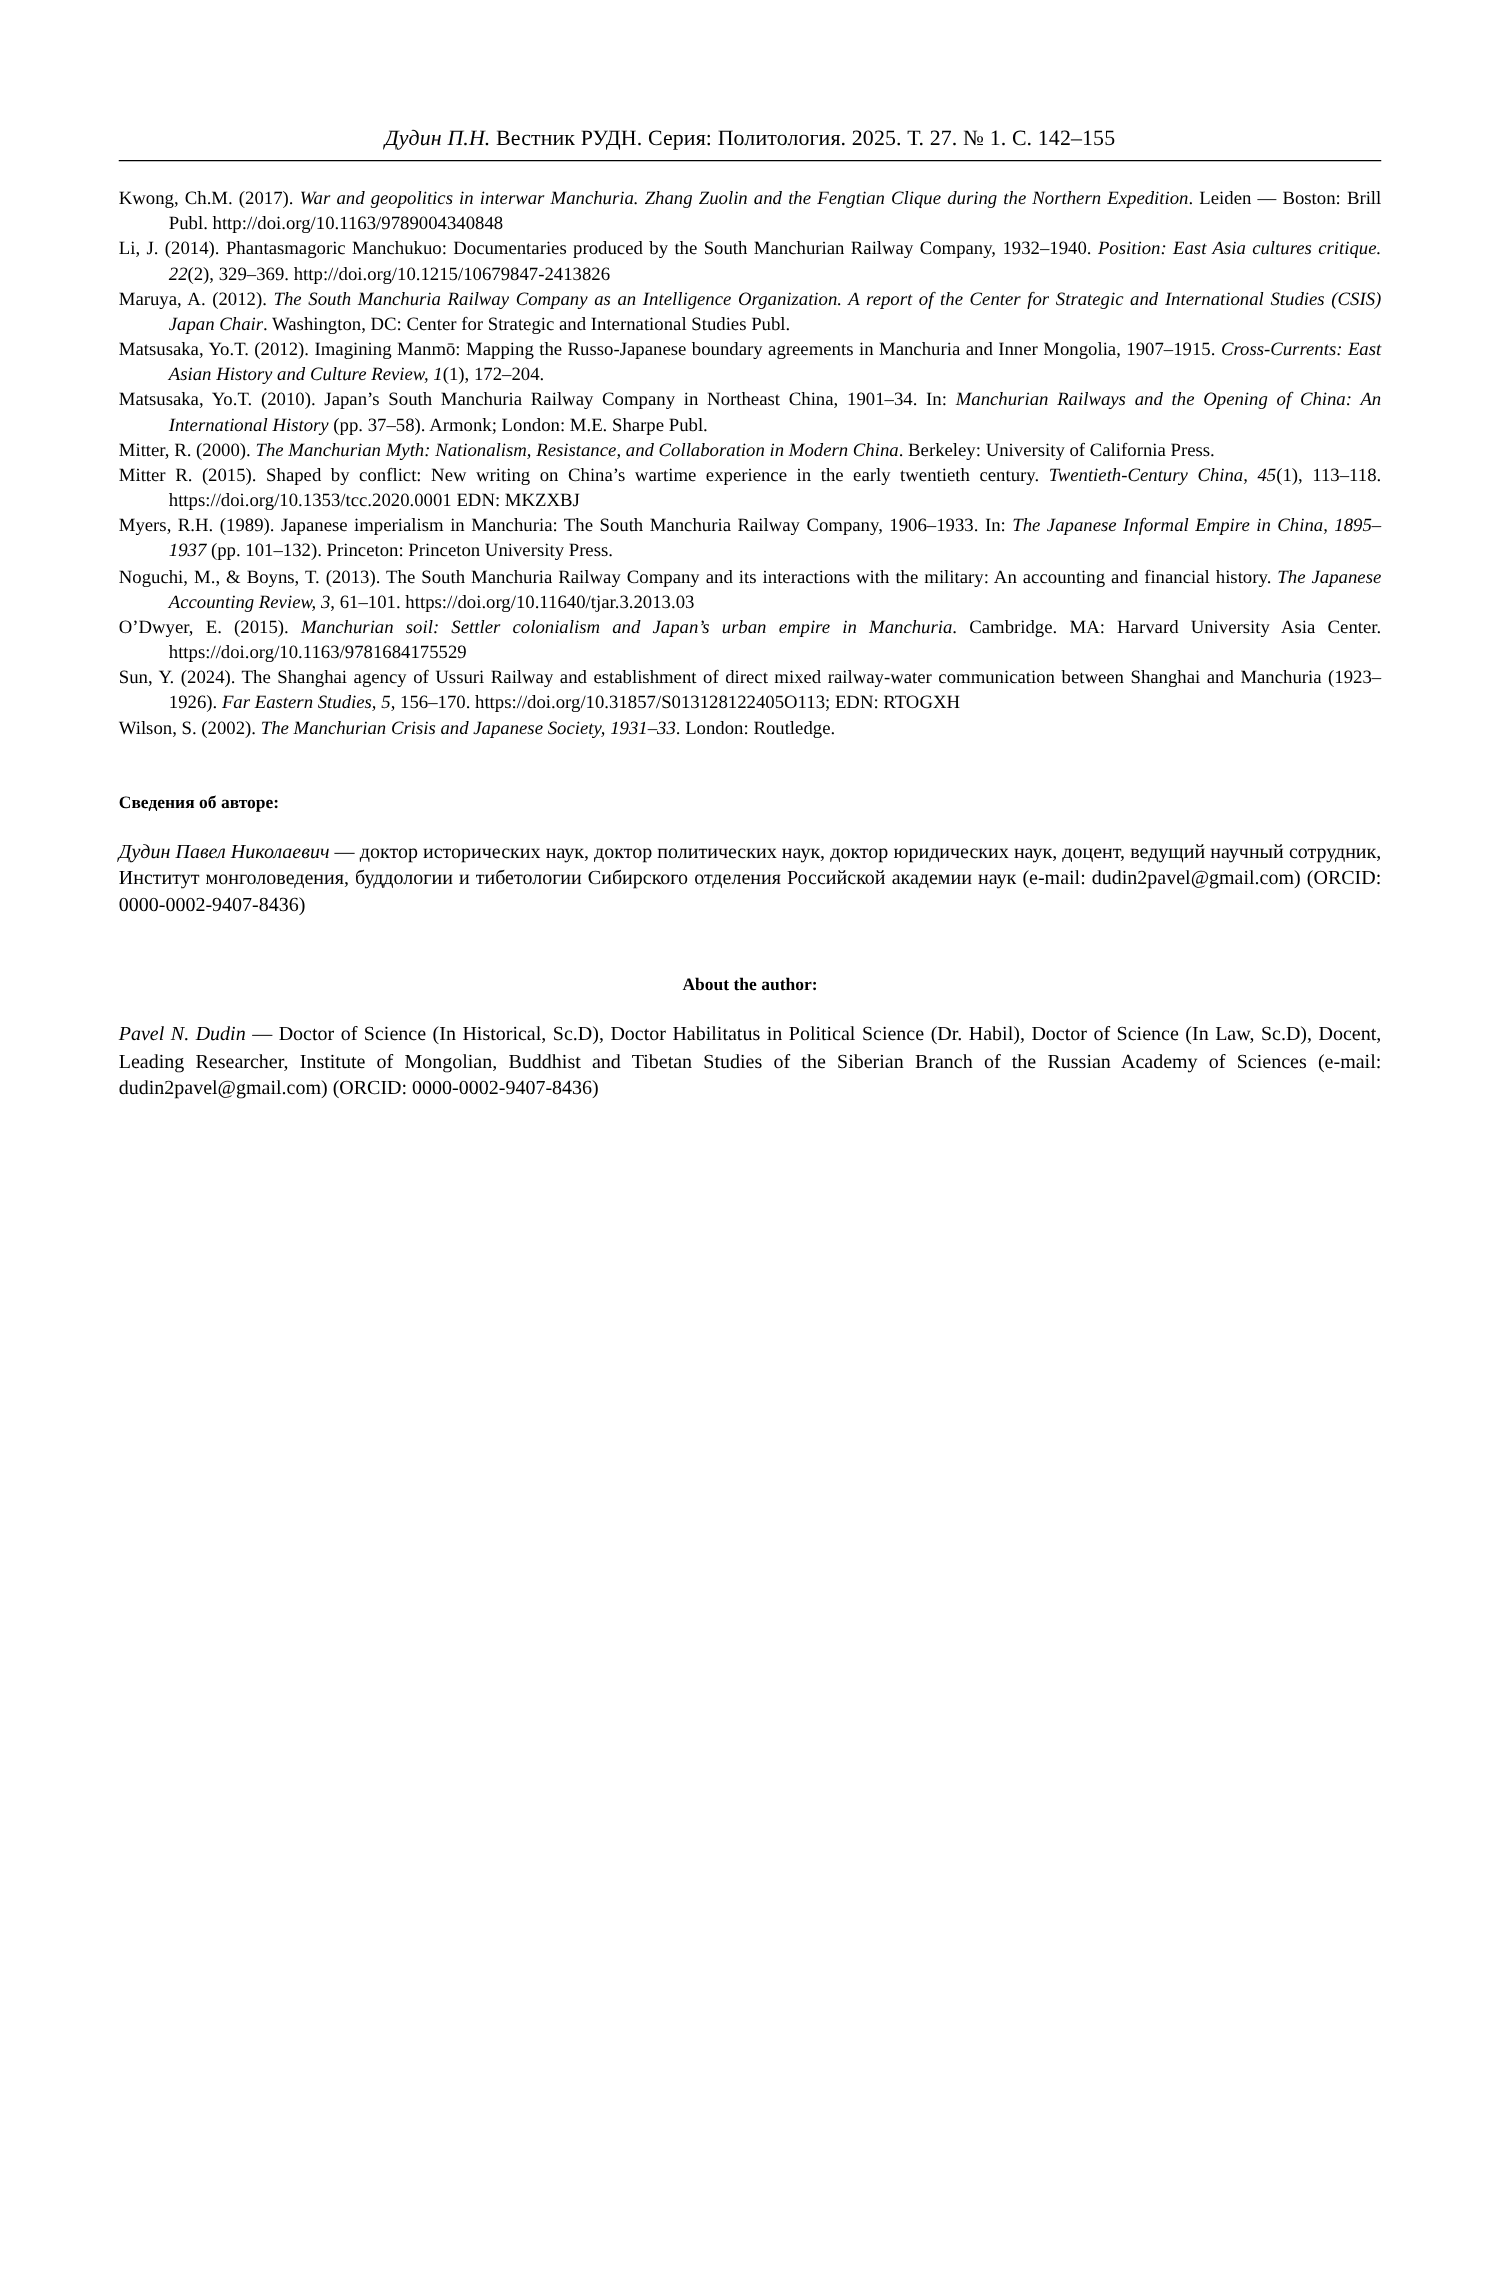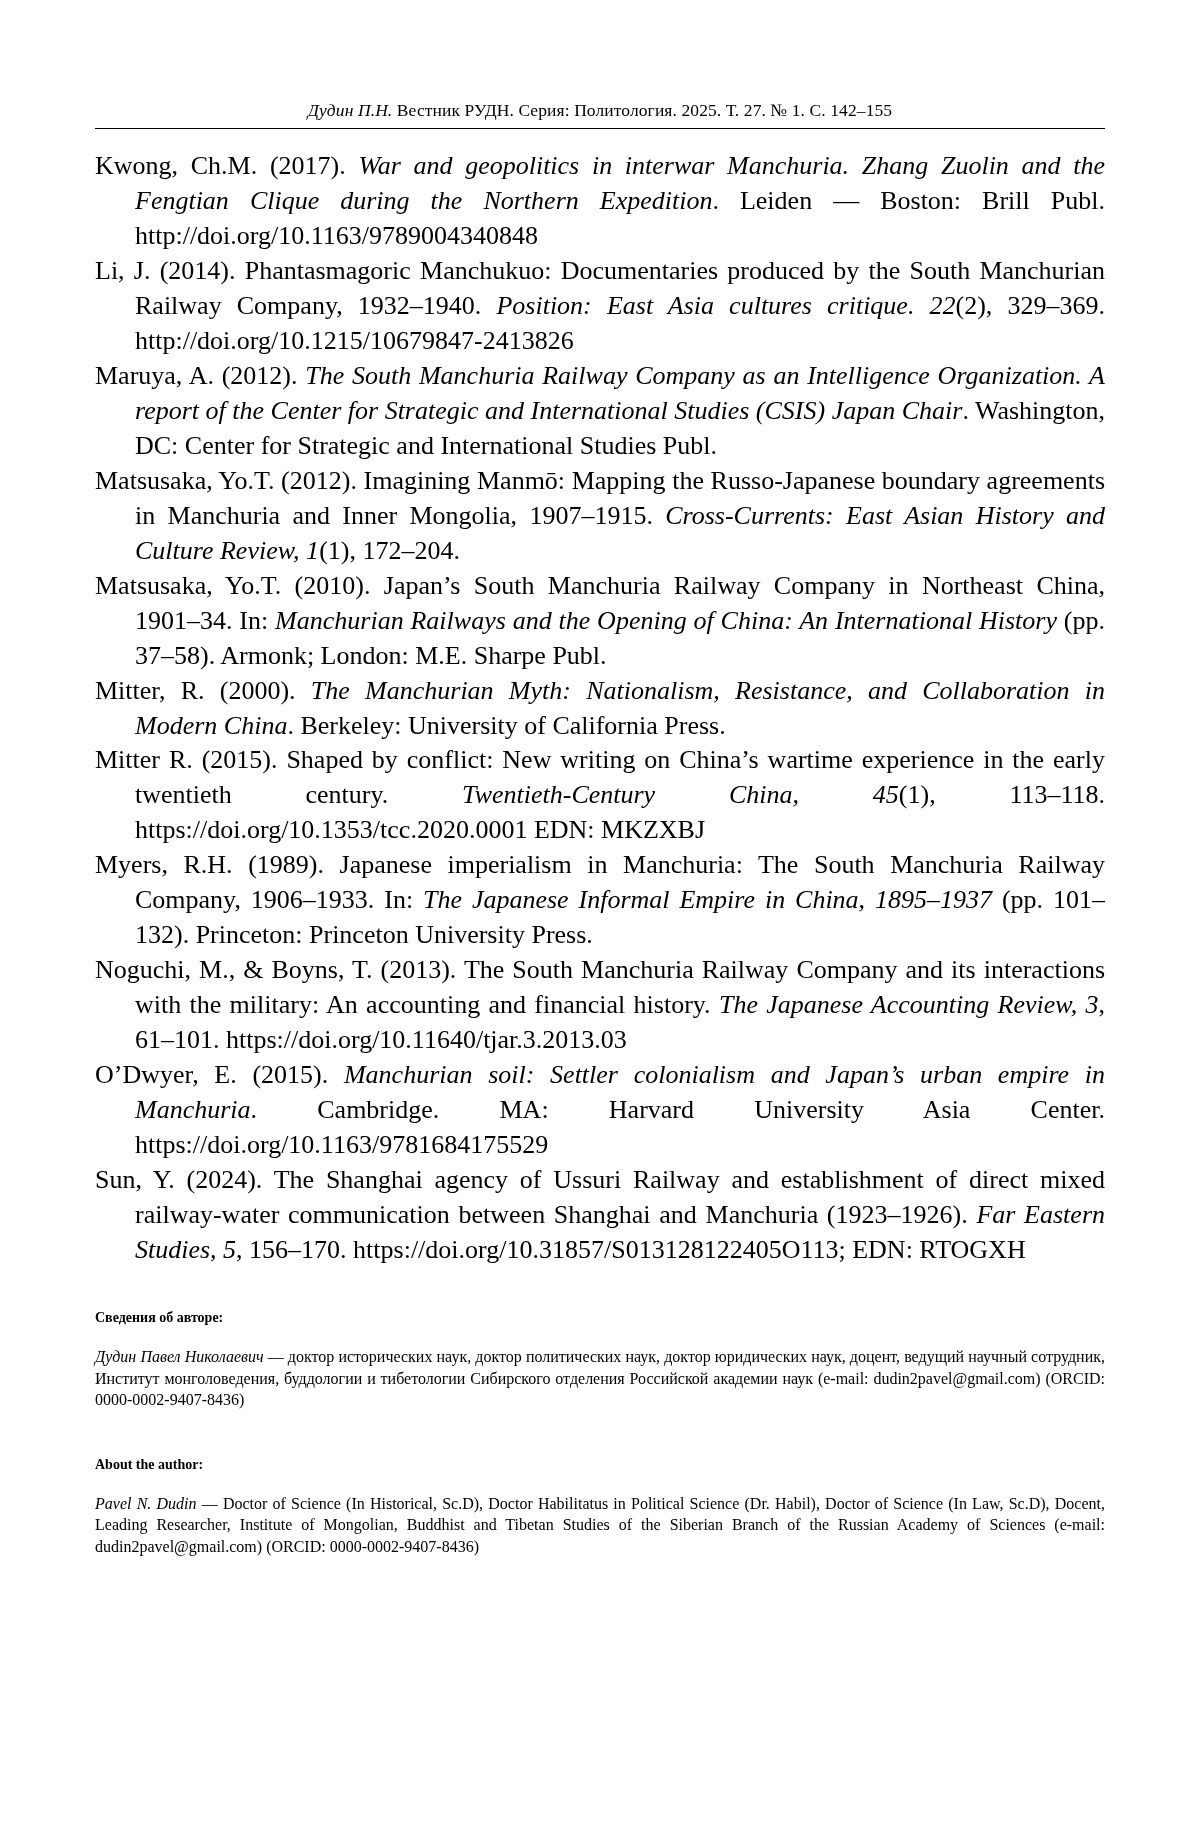--- a/index.html
+++ b/index.html
@@ -37,37 +37,38 @@
   }
   .running-head .ital {
     font-style: italic;
   }
   .ref-list {
     margin: 0;
     padding: 0;
     list-style: none;
   }
   .ref {
-    font-size: 26px;
+    font-size: 15px;
     line-height: 1.345;
     text-align: justify;
     text-justify: inter-word;
     padding-left: 40px;
     text-indent: -40px;
     margin-bottom: 0px;
   }
   .ref i { font-style: italic; }
   .sec-title {
     font-size: 14px;
     font-weight: bold;
     margin-top: 42px;
     margin-bottom: 20px;
   }
   .sec-title.second {
     margin-top: 46px;
+    text-align: center;
   }
   .para {
     font-size: 16px;
     line-height: 1.345;
     text-align: justify;
   }
   .para i { font-style: italic; }
 </style>
 </head>
 <body>
@@ -84,20 +85,21 @@
         <li class="ref"><span>Li, J. (2014). Phantasmagoric Manchukuo: Documentaries produced by the South Manchurian Railway Company, 1932–1940. </span><i>Position: East Asia cultures critique. 22</i><span>(2), 329–369. http://doi.org/10.1215/10679847-2413826</span></li>
         <li class="ref"><span>Maruya, A. (2012). </span><i>The South Manchuria Railway Company as an Intelligence Organization. A report of the Center for Strategic and International Studies (CSIS) Japan Chair</i><span>. Washington, DC: Center for Strategic and International Studies Publ.</span></li>
         <li class="ref"><span>Matsusaka, Yo.T. (2012). Imagining Manmō: Mapping the Russo-Japanese boundary agreements in Manchuria and Inner Mongolia, 1907–1915. </span><i>Cross-Currents: East Asian History and Culture Review, 1</i><span>(1), 172–204.</span></li>
         <li class="ref"><span>Matsusaka, Yo.T. (2010). Japan’s South Manchuria Railway Company in Northeast China, 1901–34. In: </span><i>Manchurian Railways and the Opening of China: An International History</i><span> (pp. 37–58). Armonk; London: M.E. Sharpe Publ.</span></li>
         <li class="ref"><span>Mitter, R. (2000). </span><i>The Manchurian Myth: Nationalism, Resistance, and Collaboration in Modern China</i><span>. Berkeley: University of California Press.</span></li>
         <li class="ref"><span>Mitter R. (2015). Shaped by conflict: New writing on China’s wartime experience in the early twentieth century. </span><i>Twentieth-Century China, 45</i><span>(1), 113–118. https://doi.org/10.1353/tcc.2020.0001 EDN: MKZXBJ</span></li>
         <li class="ref"><span>Myers, R.H. (1989). Japanese imperialism in Manchuria: The South Manchuria Railway Company, 1906–1933. In: </span><i>The Japanese Informal Empire in China, 1895–1937</i><span> (pp. 101–132). Princeton: Princeton University Press.</span></li>
         <li class="ref"><span>Noguchi, M., &amp; Boyns, T. (2013). The South Manchuria Railway Company and its interactions with the military: An accounting and financial history. </span><i>The Japanese Accounting Review, 3</i><span>, 61–101. https://doi.org/10.11640/tjar.3.2013.03</span></li>
         <li class="ref"><span>O’Dwyer, E. (2015). </span><i>Manchurian soil: Settler colonialism and Japan’s urban empire in Manchuria</i><span>. Cambridge. MA: Harvard University Asia Center. https://doi.org/10.1163/9781684175529</span></li>
         <li class="ref"><span>Sun, Y. (2024). The Shanghai agency of Ussuri Railway and establishment of direct mixed railway-water communication between Shanghai and Manchuria (1923–1926). </span><i>Far Eastern Studies, 5</i><span>, 156–170. https://doi.org/10.31857/S013128122405O113; EDN: RTOGXH</span></li>
+        <li class="ref"><span>Wilson, S. (2002). </span><i>The Manchurian Crisis and Japanese Society, 1931–33</i><span>. London: Routledge.</span></li>
       </ul>
 
     <div class="sec-title">Сведения об авторе:</div>
     <div class="para" id="author-ru"><i>Дудин Павел Николаевич</i><span> — доктор исторических наук, доктор политических наук, доктор юридических наук, доцент, ведущий научный сотрудник, Институт монголоведения, буддологии и тибетологии Сибирского отделения Российской академии наук (e-mail: dudin2pavel@gmail.com) (ORCID: 0000-0002-9407-8436)</span></div>
 
     <div class="sec-title second">About the author:</div>
     <div class="para" id="author-en"><i>Pavel N. Dudin</i><span> — Doctor of Science (In Historical, Sc.D), Doctor Habilitatus in Political Science (Dr. Habil), Doctor of Science (In Law, Sc.D), Docent, Leading Researcher, Institute of Mongolian, Buddhist and Tibetan Studies of the Siberian Branch of the Russian Academy of Sciences (e-mail: dudin2pavel@gmail.com) (ORCID: 0000-0002-9407-8436)</span></div>
 
   </div>
 </div>

